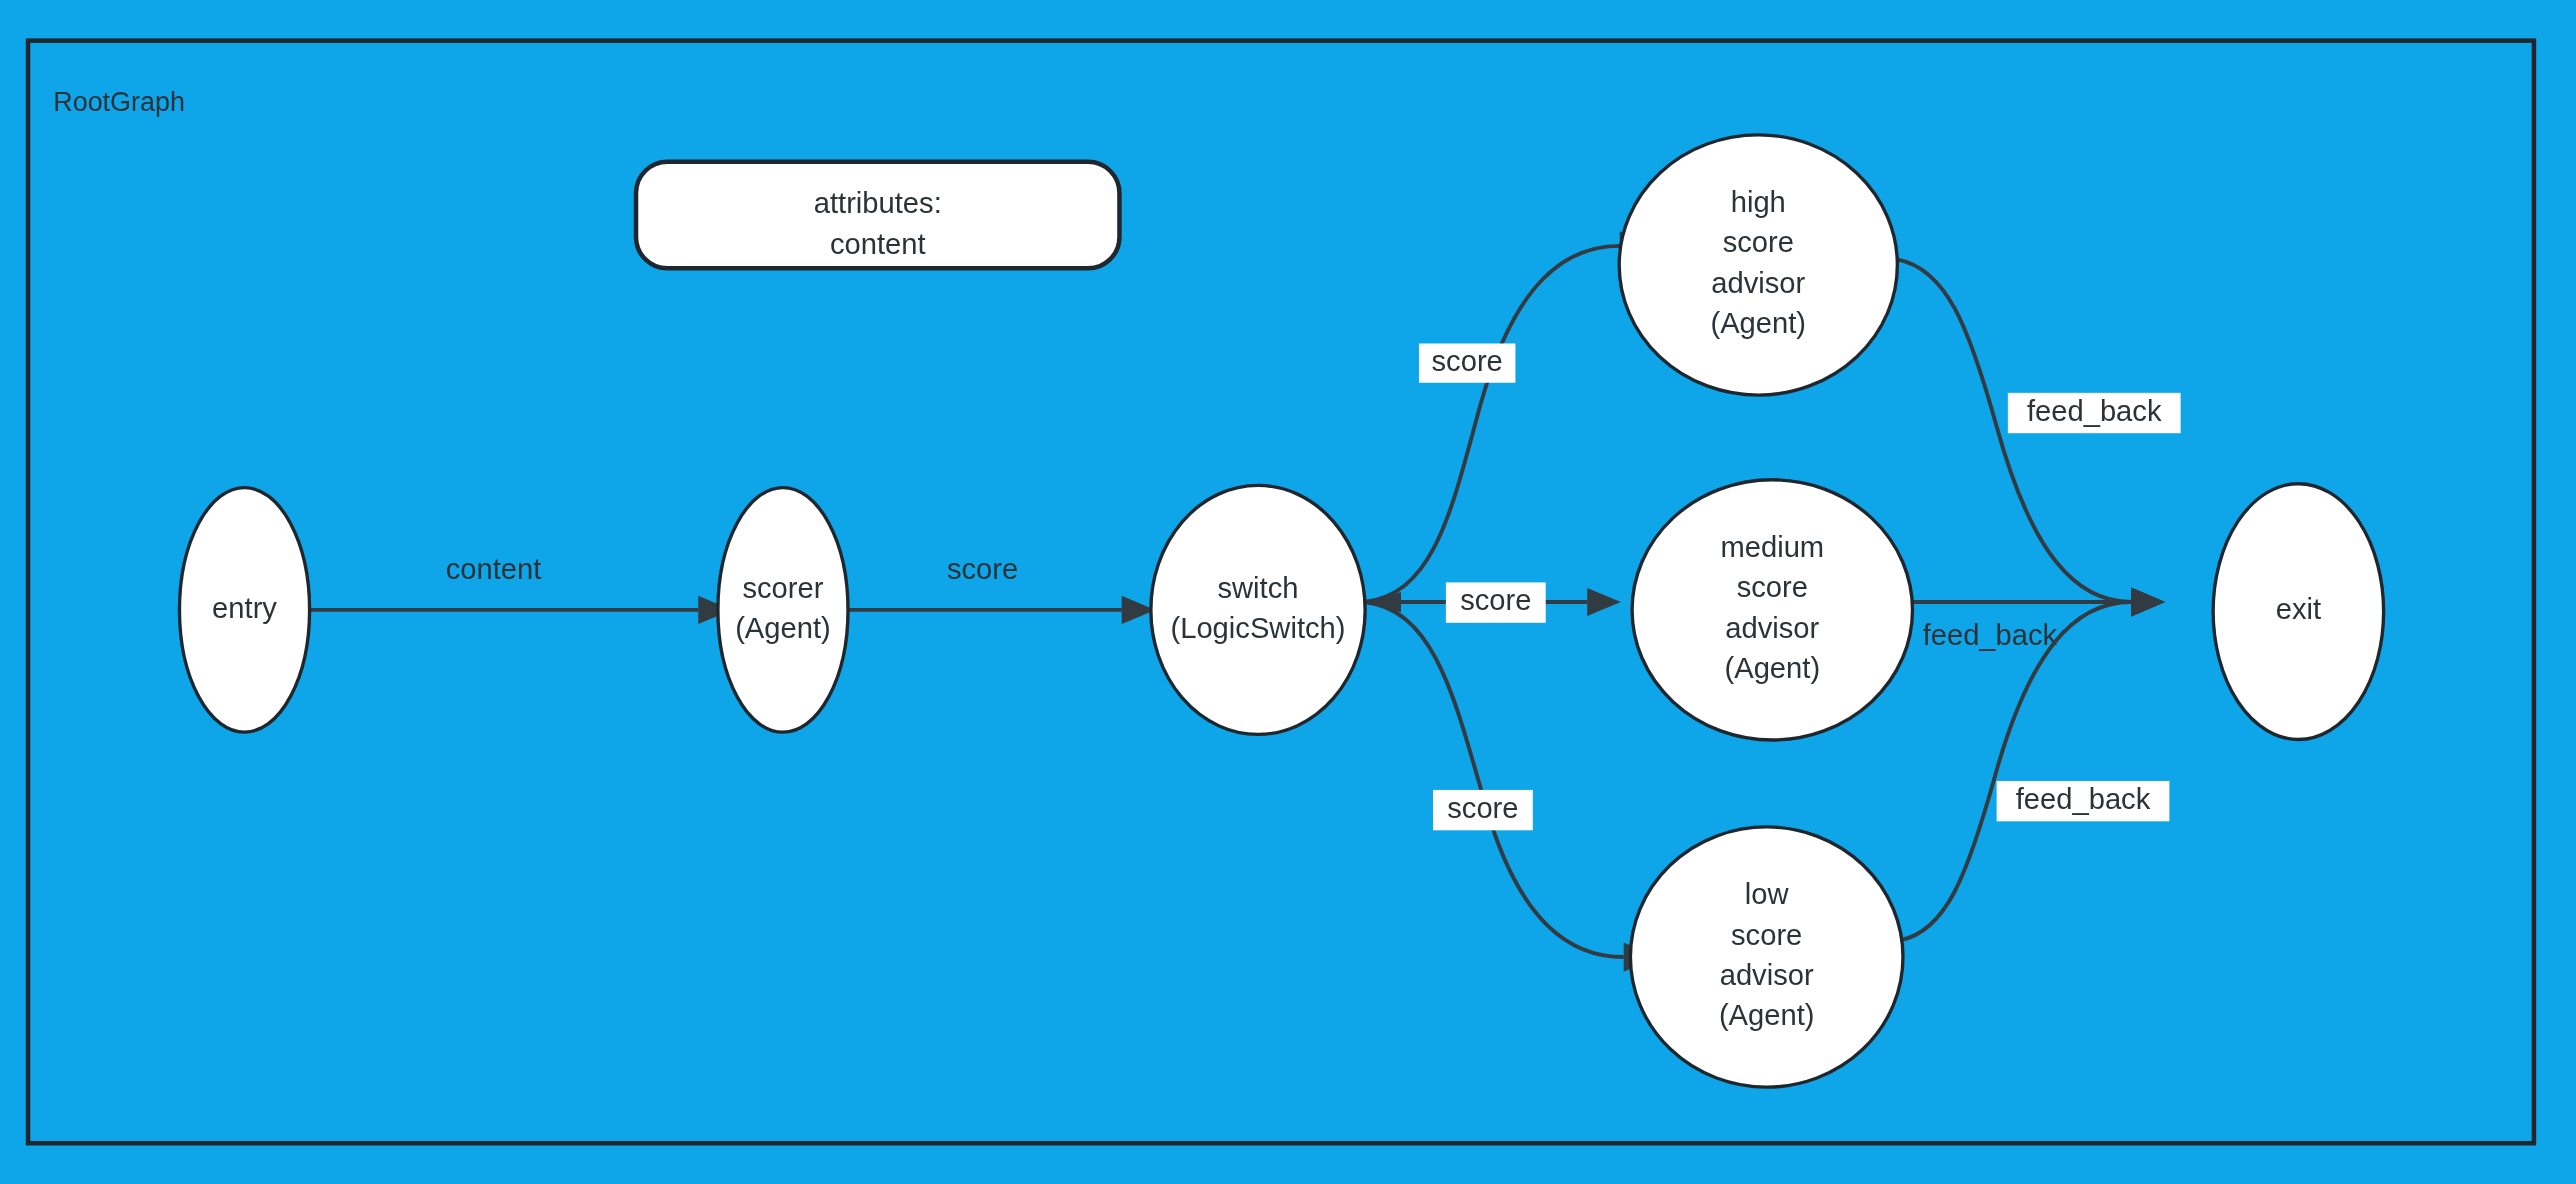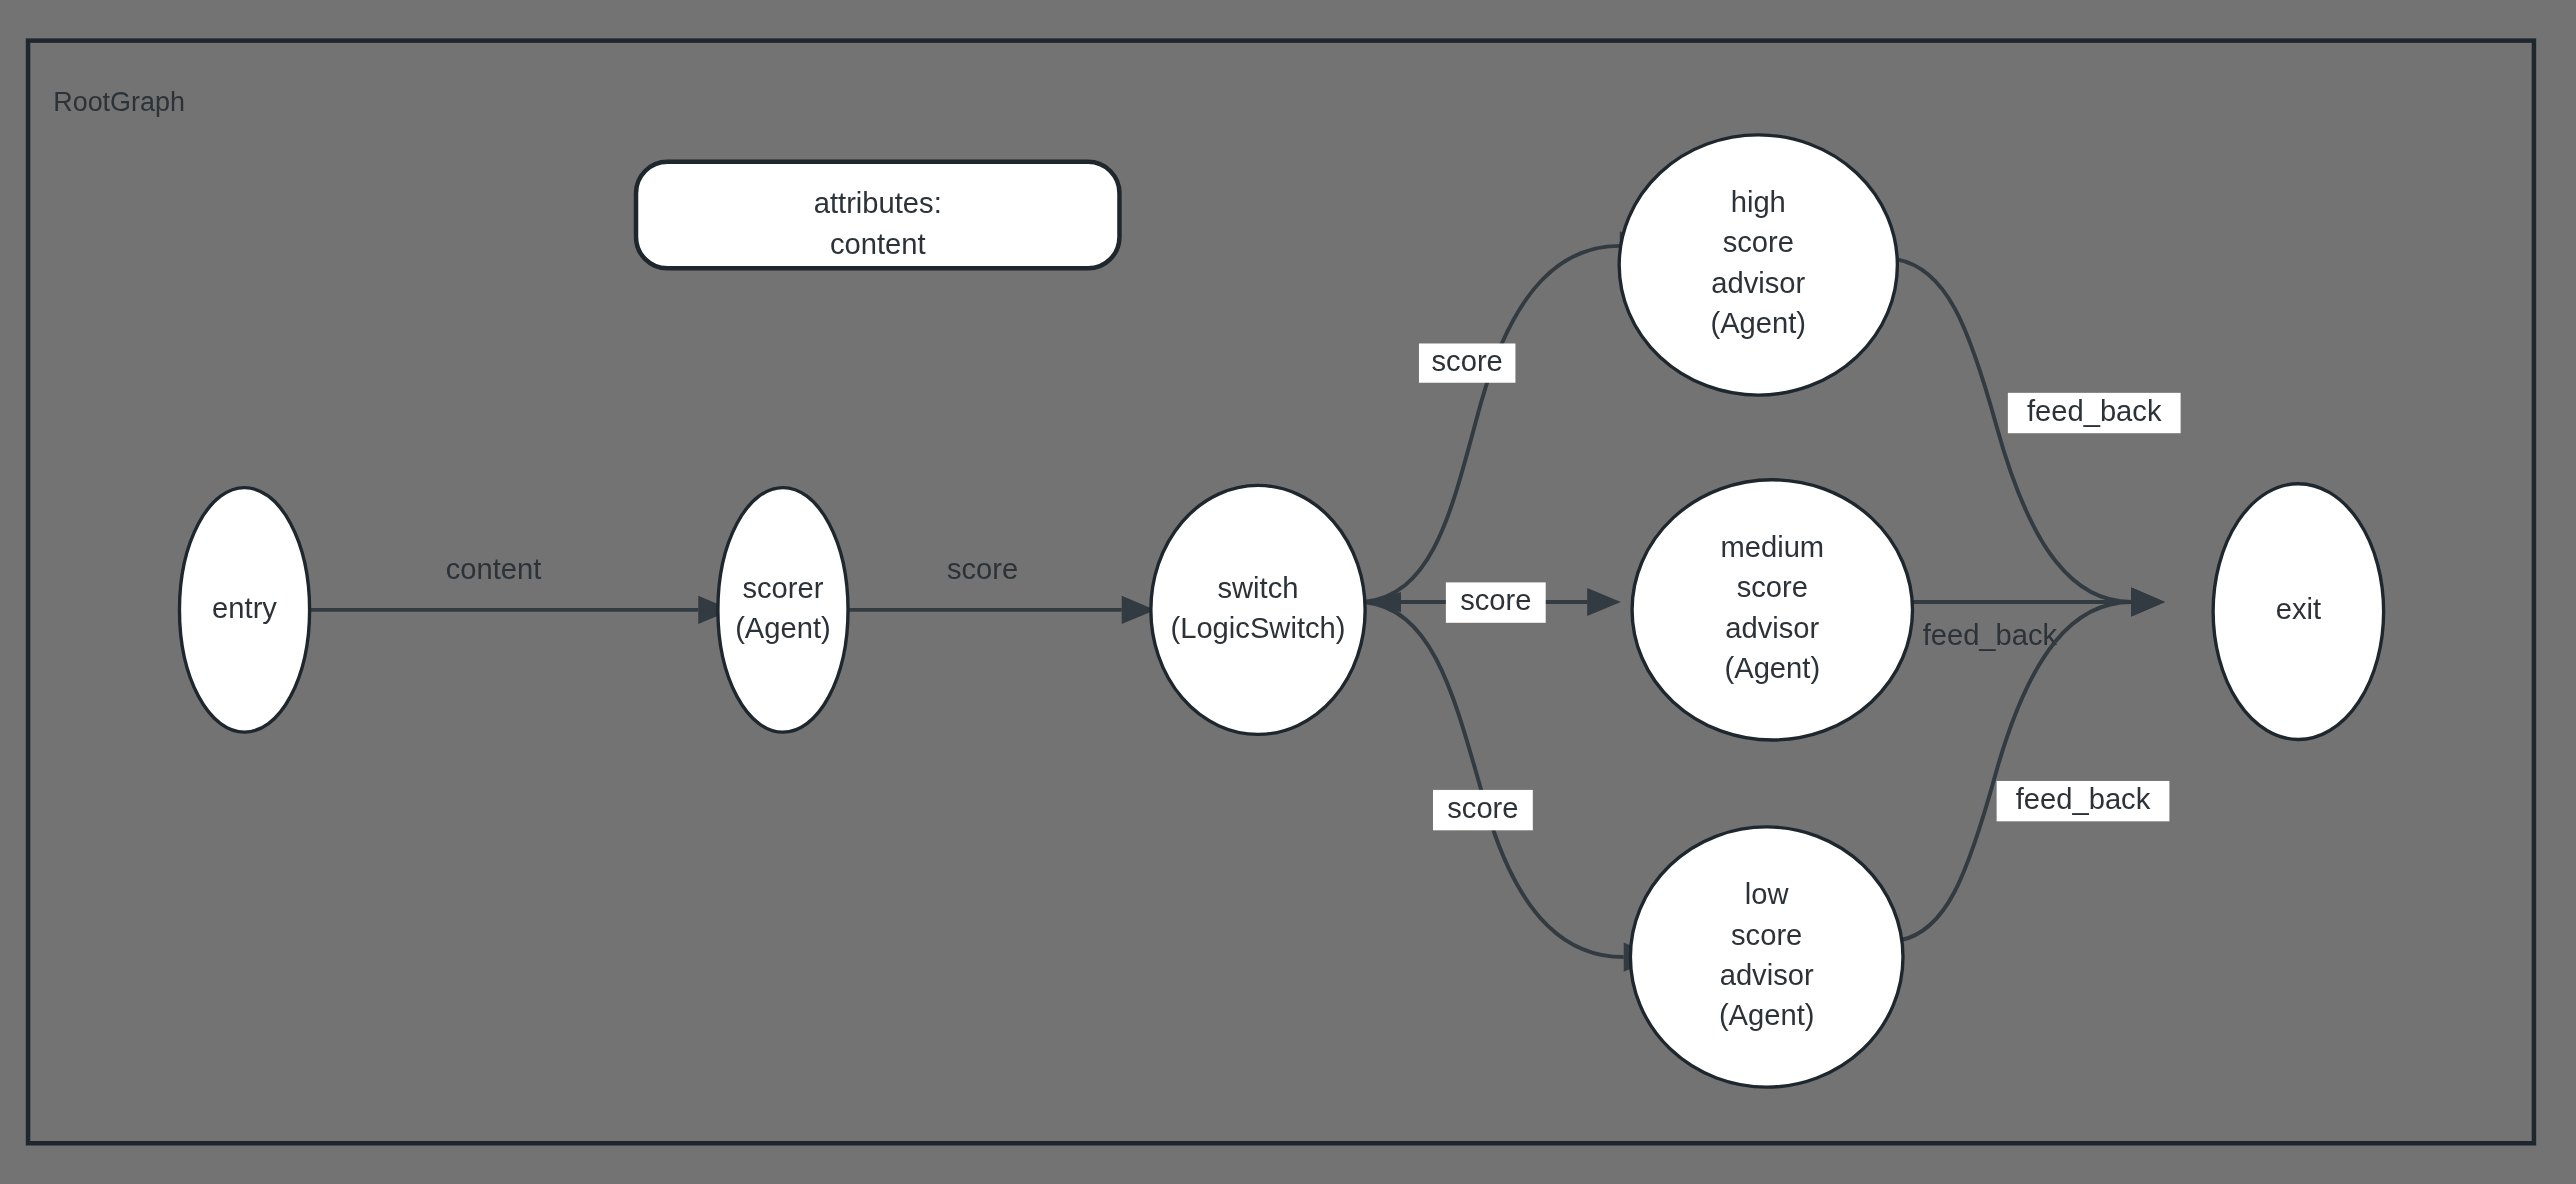--- a/index.html
+++ b/index.html
@@ -8,21 +8,21 @@
     padding: 0;
     background: #ffffff;
   }
   body {
     font-family: "Liberation Sans", "DejaVu Sans", sans-serif;
   }
   #canvas {
     position: relative;
     width: 2576px;
     height: 1185px;
-    background: #737373;
+    background: #0ea5e9;
     overflow: hidden;
   }
   #graph-svg {
     position: absolute;
     left: 0;
     top: 0;
     width: 2576px;
     height: 1185px;
   }
   .cluster-border {

